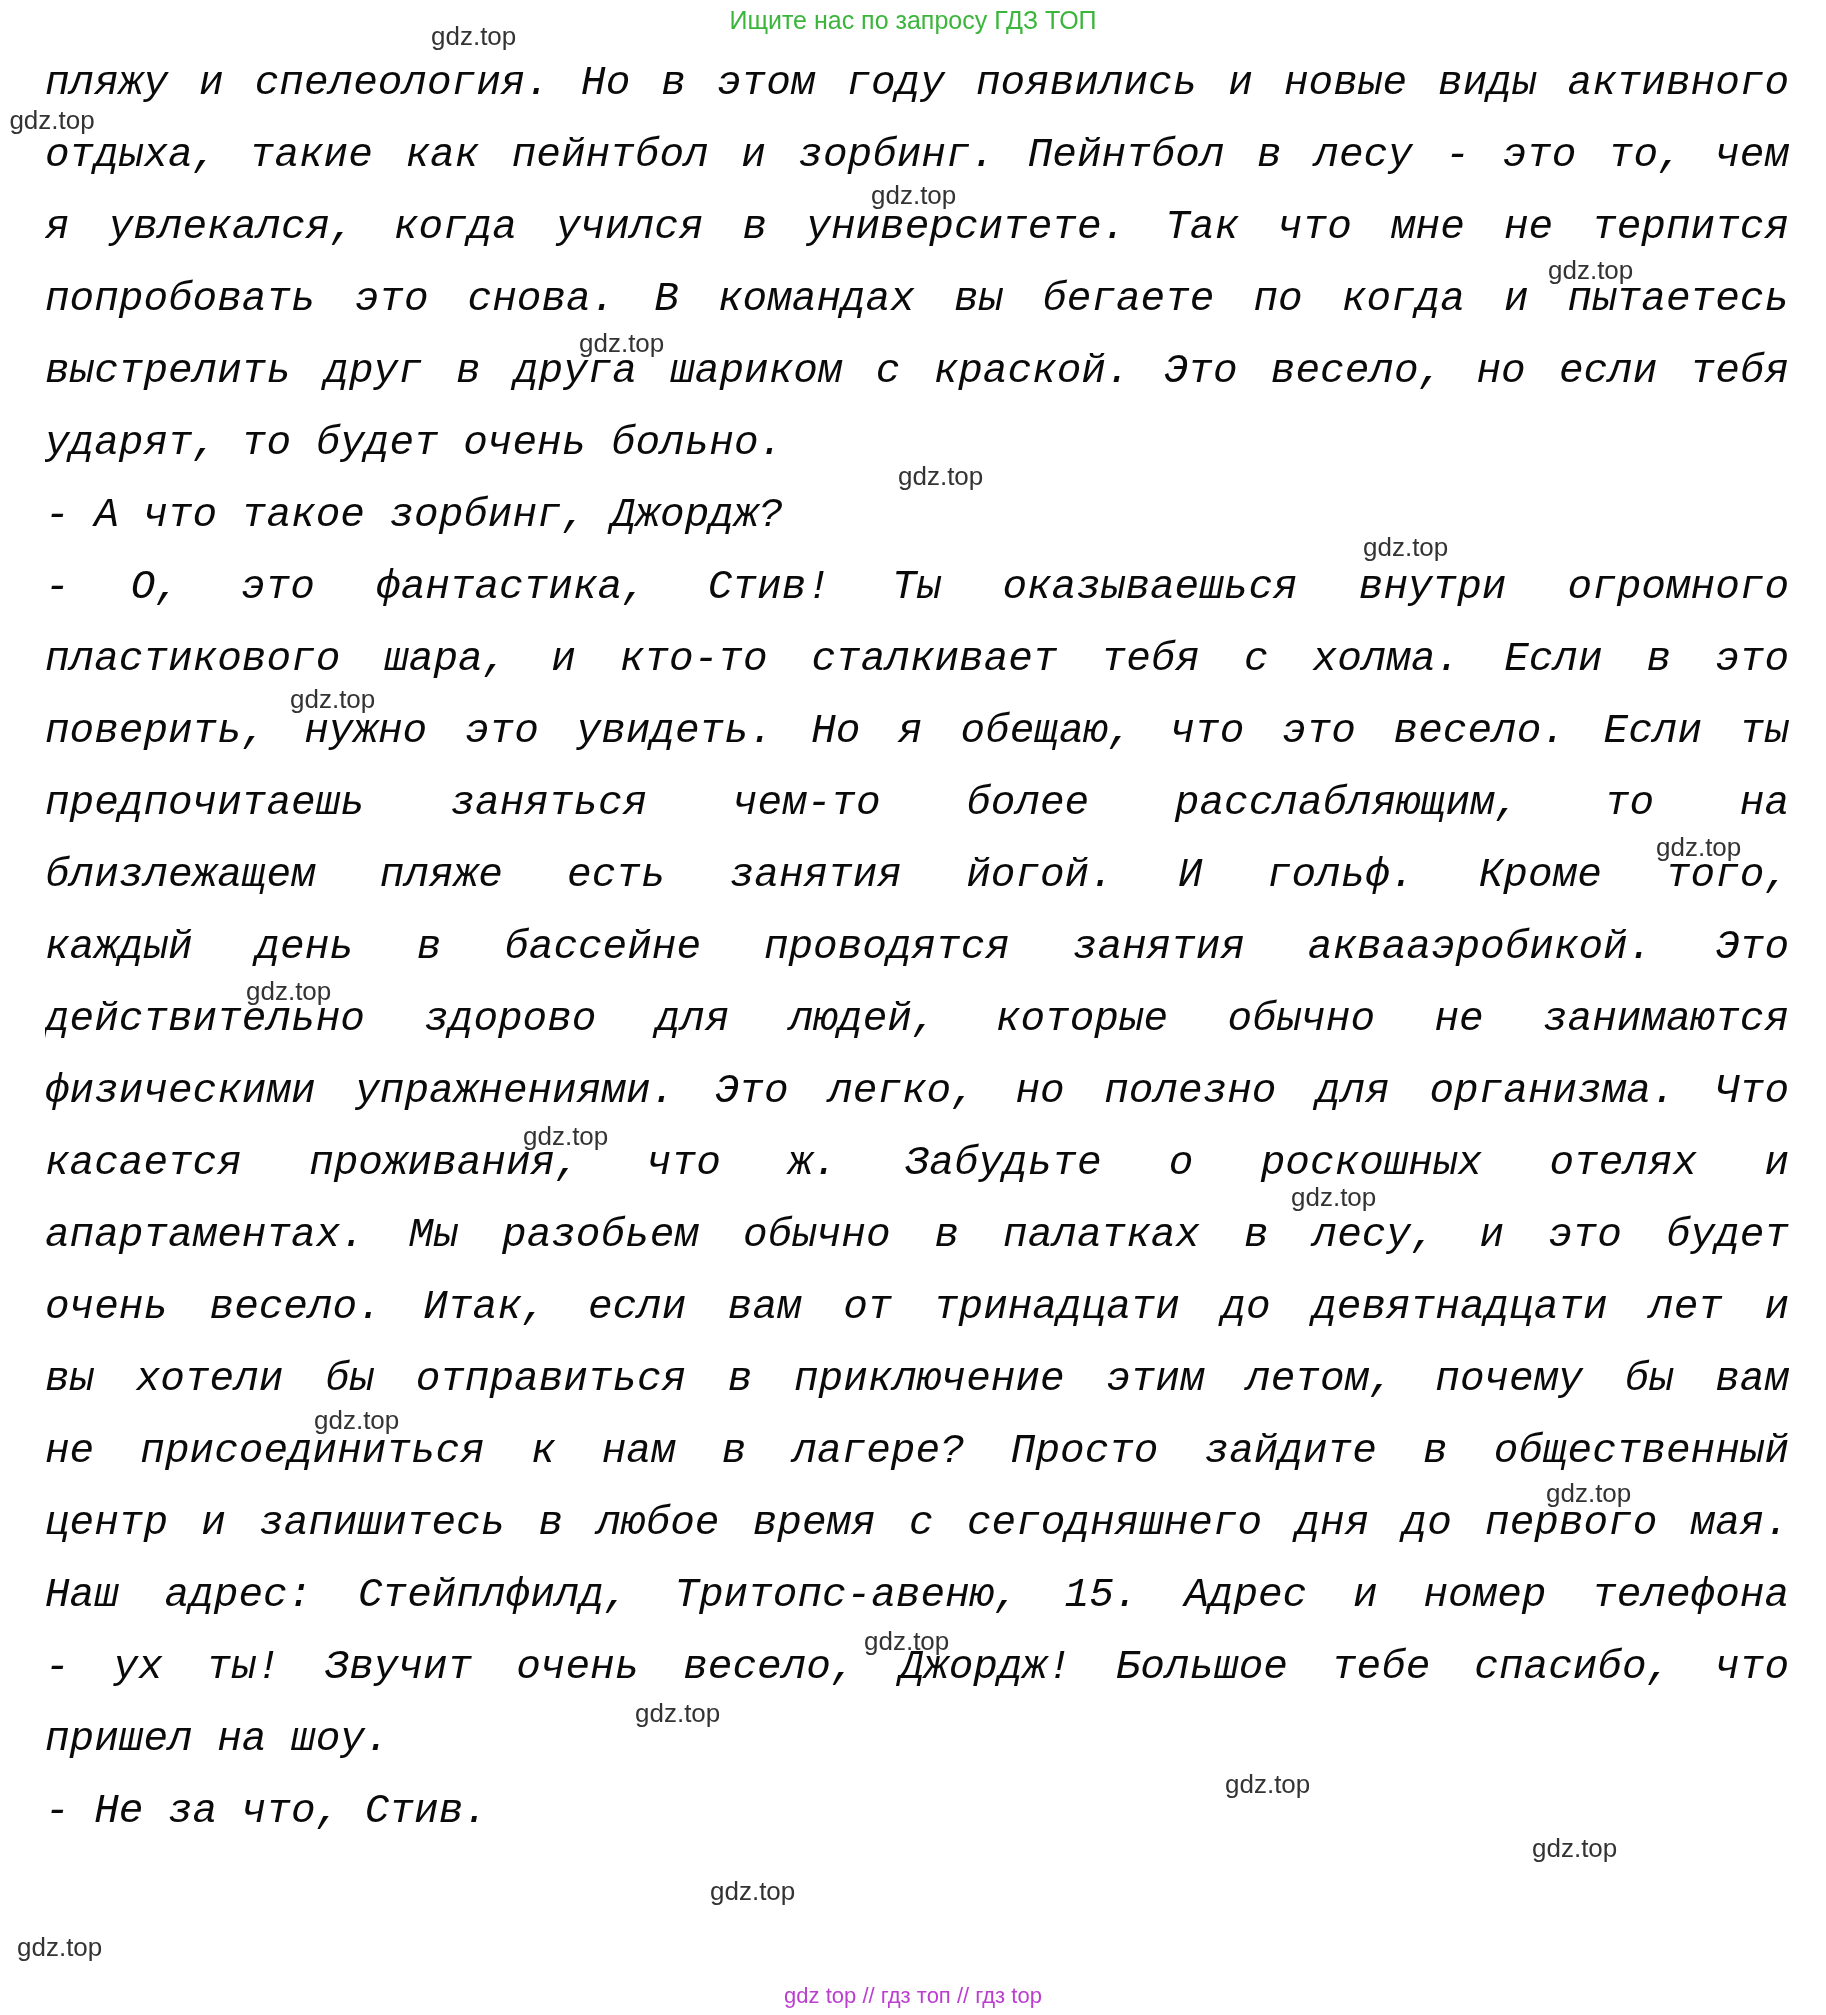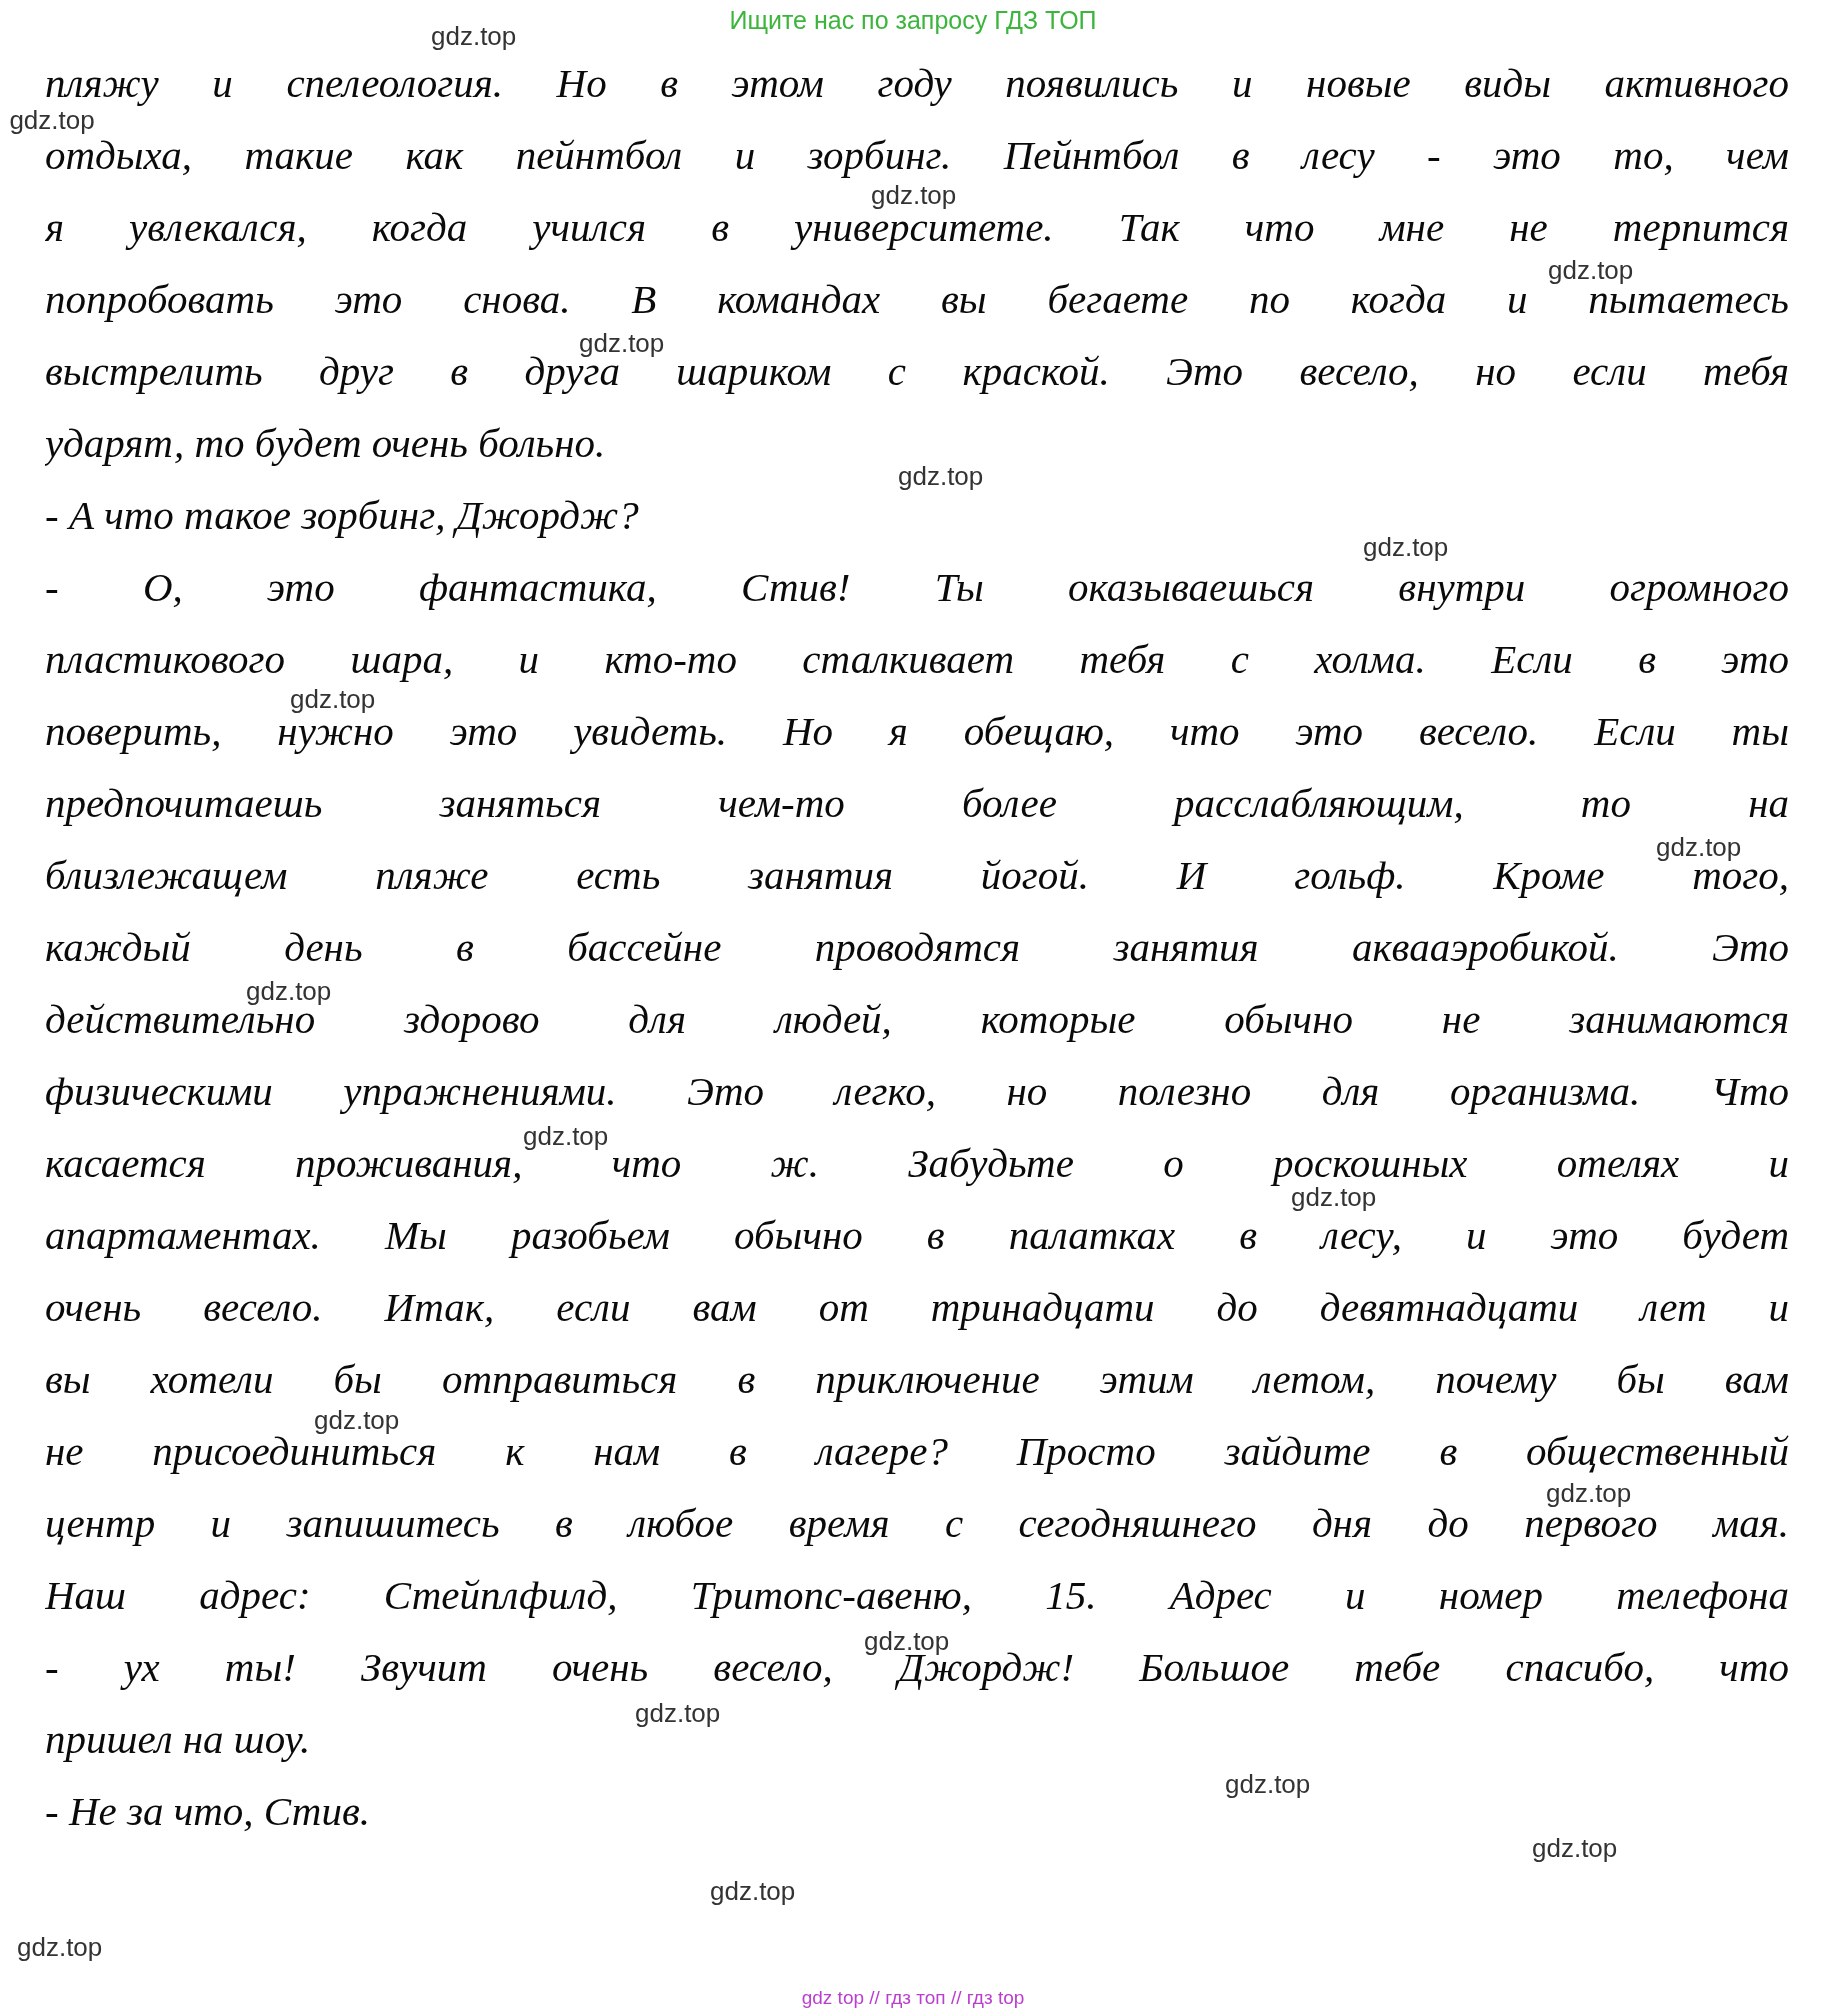--- a/index.html
+++ b/index.html
@@ -23,21 +23,21 @@
     font-family: "Liberation Sans", sans-serif;
     font-size: 25px;
     color: var(--header-green, #3bb53b);
   }
 
   .body-text {
     position: absolute;
     top: 47px;
     left: 45px;
     right: 37px;
-    font-family: Liberation Serif, serif;
+    font-family: Liberation Mono, monospace;
     font-style: italic;
     font-size: 41px;
     line-height: 72px;
     color: var(--body-black, #0a0a0a);
   }
 
   .line { text-align: left; height: 72px; overflow: hidden; }
   .line.j { text-align: justify; text-align-last: justify; }
 
   .watermark {
@@ -50,21 +50,21 @@
     z-index: 5;
   }
 
   .footer-note {
     position: absolute;
     bottom: 5.6px;
     left: 0;
     width: 100%;
     text-align: center;
     font-family: "Liberation Sans", sans-serif;
-    font-size: 19px;
+    font-size: 22px;
     color: var(--footer-magenta, #bb3fcf);
     cursor: pointer;
   }
 </style>
 </head>
 <body>
 
 <div class="page">
 
   <div class="header-note">Ищите нас по запросу ГДЗ ТОП</div>

